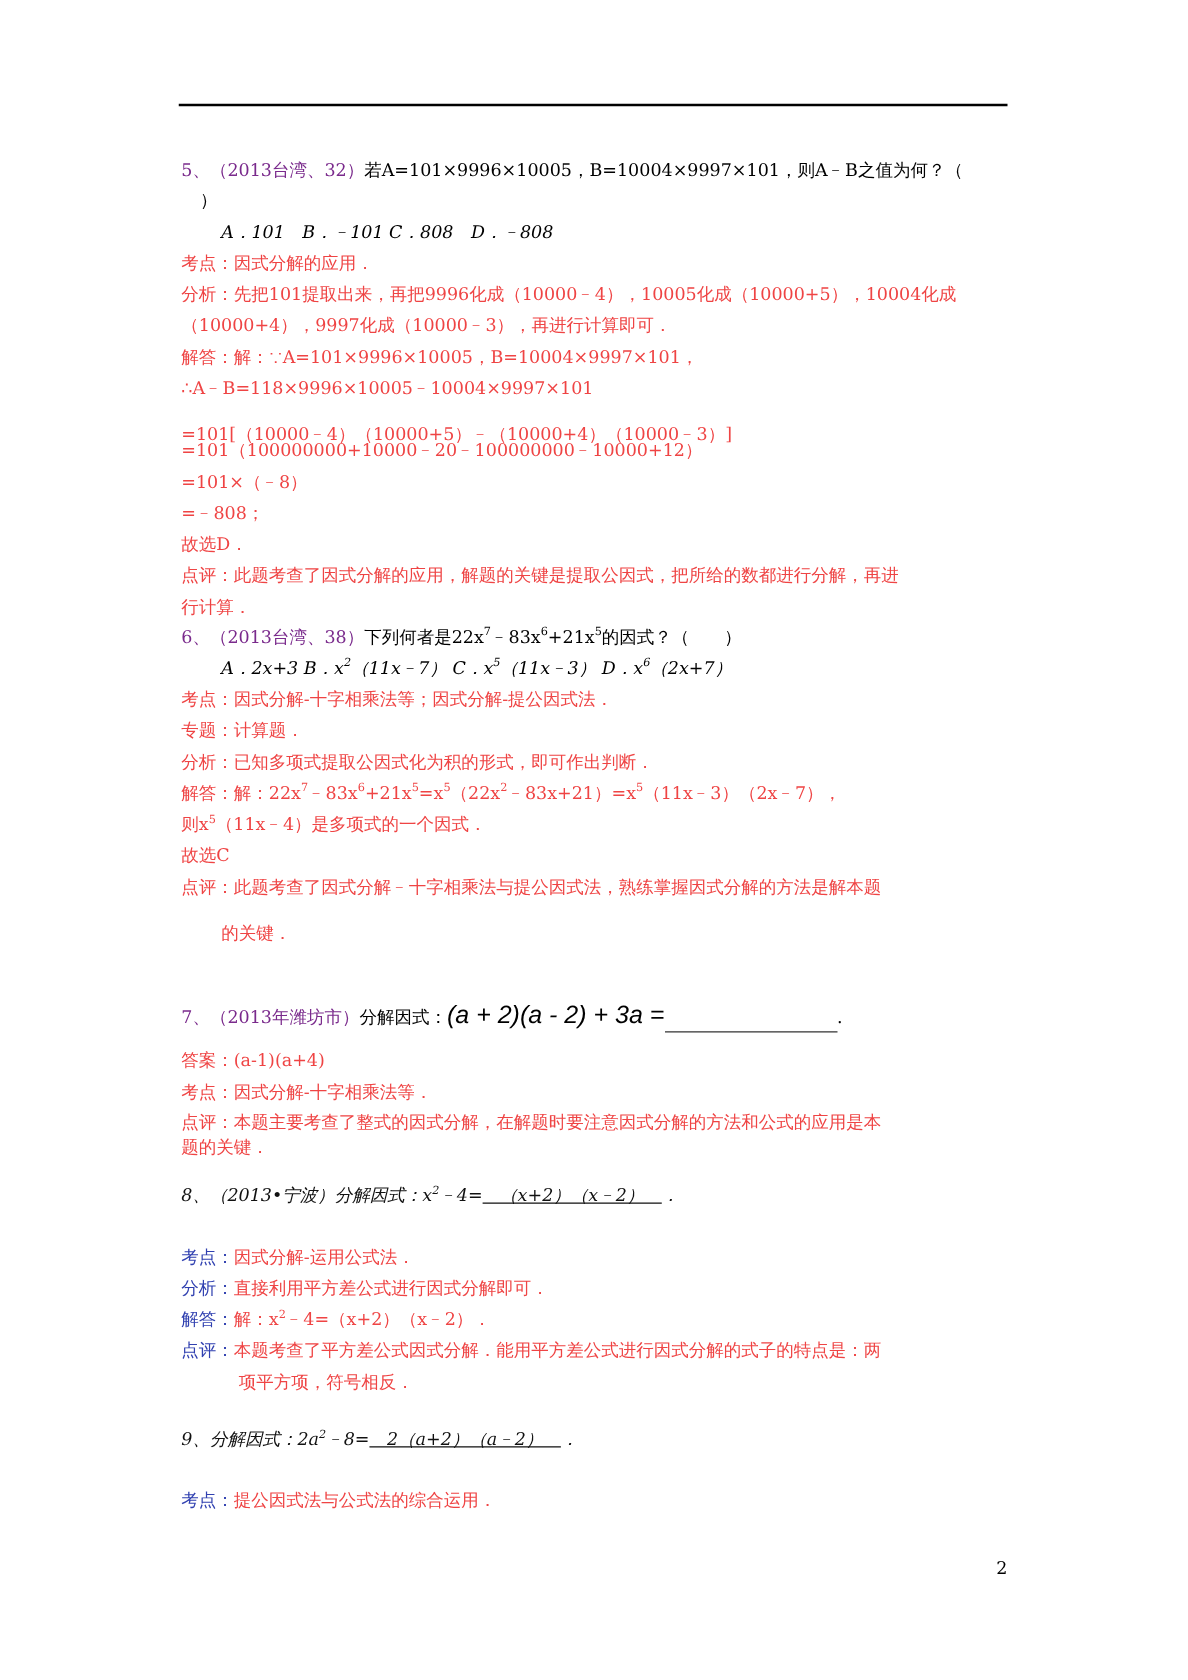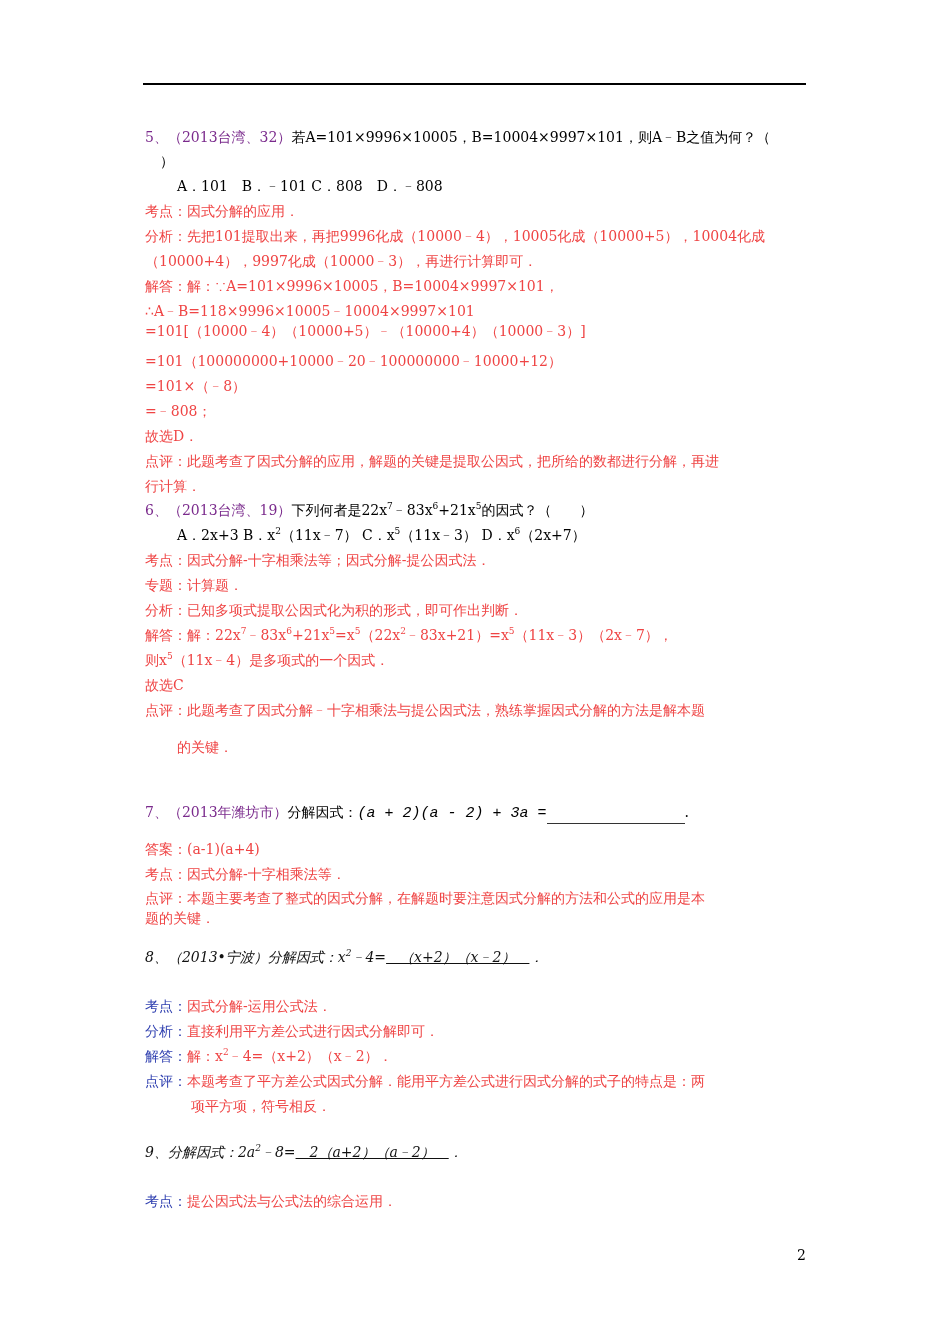--- a/index.html
+++ b/index.html
@@ -1,52 +1,52 @@
 <!DOCTYPE html>
 <html><head>
   <meta charset="utf-8">
   <style>
     html, body { margin: 0; padding: 0; background: #ffffff; }
     body { width: 950px; height: 1344px; position: relative; overflow: hidden;
       font-family: "DejaVu Serif", "Liberation Serif", serif; font-size: 14px; color: #000; }
     .hr { position: absolute; left: 143px; top: 83px; width: 663px; height: 2px; background: #000; }
     .line { position: absolute; left: 145px; white-space: nowrap; font-size: 14px; line-height: 18px; }
-    .ind { left: 177px; }
+    .ind { left: 177px; font-style: italic; }
     .red { color: #ef4444; }
     .purple { color: #7a2a8c; }
     .blue { color: #3040b0; text-align: center; }
     .black { color: #111; font-style: italic; }
     sup { font-size: 9px; vertical-align: 6px; line-height: 0; }
     .u { text-decoration: underline; }
     .blank { display: inline-block; border-bottom: 1px solid #333; vertical-align: -2px; }
-    .math { font-family: Liberation Mono, monospace; font-style: normal; font-size: 15px; }
+    .math { font-family: Liberation Sans, sans-serif; font-style: normal; font-size: 20px; }
     .pageno { position: absolute; left: 797px; top: 1247px; font-size: 14px; }
   </style>
 </head>
 <body>
 
 <div class="hr"></div>
 
 <div class="line" style="top:128px"><span class="purple">5、</span><span class="purple">（2013台湾、32）</span><span>若A=101×9996×10005，B=10004×9997×101，则A﹣B之值为何？（</span></div>
 <div class="line" style="top:152px; left:160px">）</div>
 <div class="line ind" style="top:177px">A．101　B．﹣101 C．808　D．﹣808</div>
 <div class="line red" style="top:202px">考点：因式分解的应用．</div>
 <div class="line red" style="top:227px">分析：先把101提取出来，再把9996化成（10000﹣4），10005化成（10000+5），10004化成</div>
 <div class="line red" style="top:252px">（10000+4），9997化成（10000﹣3），再进行计算即可．</div>
 <div class="line red" style="top:277px">解答：解：∵A=101×9996×10005，B=10004×9997×101，</div>
 <div class="line red" style="top:302px">∴A﹣B=118×9996×10005﹣10004×9997×101</div>
-<div class="line red" style="top:322px">=101[（10000﹣4）（10000+5）﹣（10000+4）（10000﹣3）]</div>
+<div class="line red" style="top:339px">=101[（10000﹣4）（10000+5）﹣（10000+4）（10000﹣3）]</div>
 <div class="line red" style="top:352px">=101（100000000+10000﹣20﹣100000000﹣10000+12）</div>
 <div class="line red" style="top:377px">=101×（﹣8）</div>
 <div class="line red" style="top:402px">=﹣808；</div>
 <div class="line red" style="top:427px">故选D．</div>
 <div class="line red" style="top:452px">点评：此题考查了因式分解的应用，解题的关键是提取公因式，把所给的数都进行分解，再进</div>
 <div class="line red" style="top:477px">行计算．</div>
 
-<div class="line" style="top:501px"><span class="purple">6、</span><span class="purple">（2013台湾、19）</span><span>下列何者是22x</span><sup>7</sup><span>﹣83x</span><sup>6</sup><span>+21x</span><sup>5</sup><span>的因式？（　　）</span></div>
+<div class="line" style="top:501px"><span class="purple">6、</span><span class="purple">（2013台湾、38）</span><span>下列何者是22x</span><sup>7</sup><span>﹣83x</span><sup>6</sup><span>+21x</span><sup>5</sup><span>的因式？（　　）</span></div>
 <div class="line ind" style="top:526px"><span>A．2x+3 B．x</span><sup>2</sup><span>（11x﹣7）  C．x</span><sup>5</sup><span>（11x﹣3）  D．x</span><sup>6</sup><span>（2x+7）</span></div>
 <div class="line red" style="top:551px">考点：因式分解-十字相乘法等；因式分解-提公因式法．</div>
 <div class="line red" style="top:576px">专题：计算题．</div>
 <div class="line red" style="top:601px">分析：已知多项式提取公因式化为积的形式，即可作出判断．</div>
 <div class="line red" style="top:626px"><span>解答：解：22x</span><sup>7</sup><span>﹣83x</span><sup>6</sup><span>+21x</span><sup>5</sup><span>=x</span><sup>5</sup><span>（22x</span><sup>2</sup><span>﹣83x+21）=x</span><sup>5</sup><span>（11x﹣3）（2x﹣7），</span></div>
 <div class="line red" style="top:651px"><span>则x</span><sup>5</sup><span>（11x﹣4）是多项式的一个因式．</span></div>
 <div class="line red" style="top:676px">故选C</div>
 <div class="line red" style="top:701px">点评：此题考查了因式分解﹣十字相乘法与提公因式法，熟练掌握因式分解的方法是解本题</div>
 <div class="line red" style="top:738px; left:177px">的关键．</div>
 

